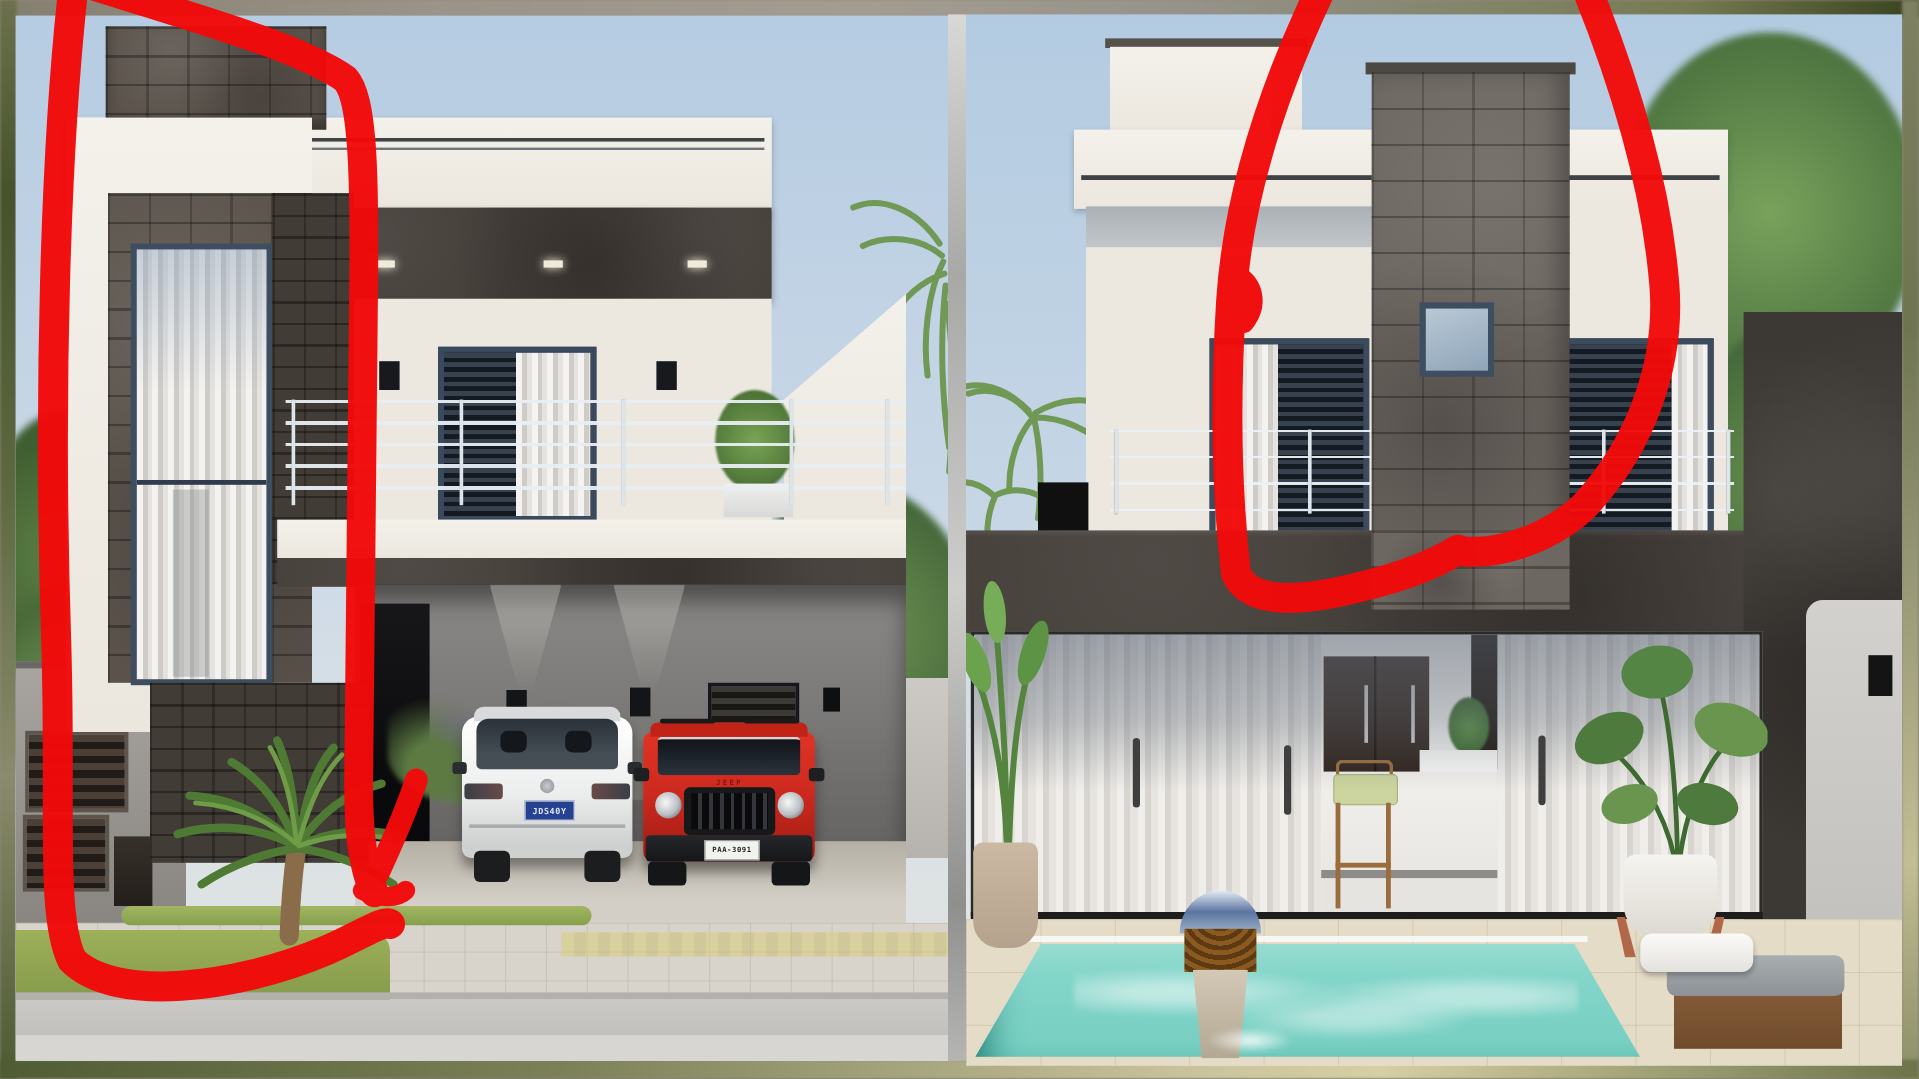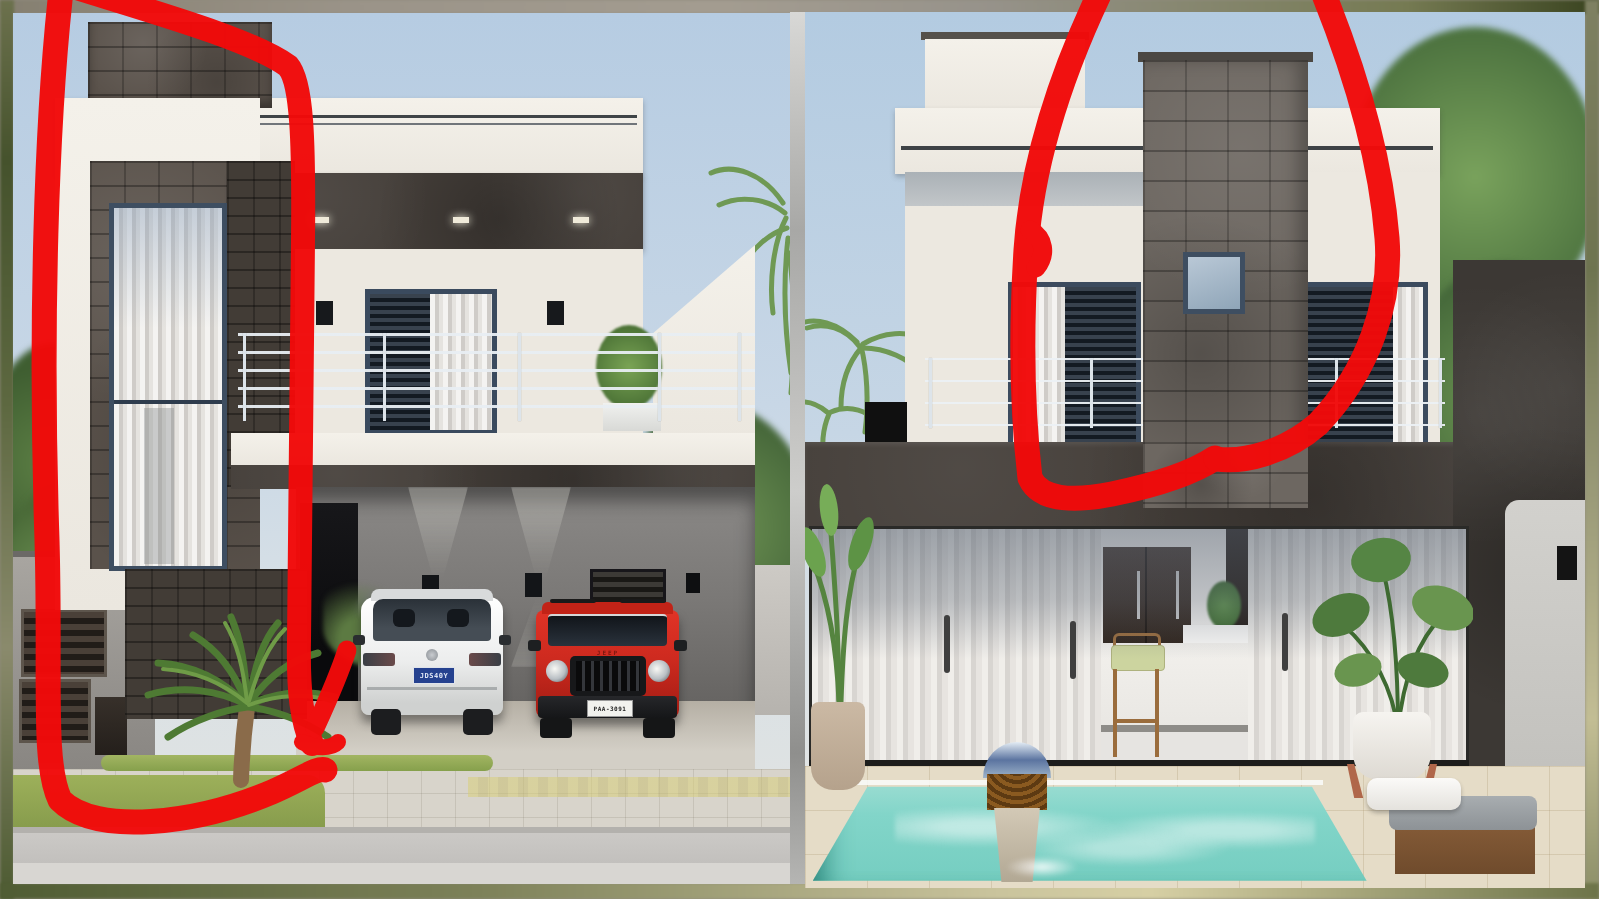--- a/index.html
+++ b/index.html
@@ -179,21 +179,21 @@
         <path d="M124,142 C100,145 70,155 45,172"></path>
       </g>
       <g stroke="#6f9c47" stroke-width="4" fill="none" stroke-linecap="round">
         <path d="M124,138 C100,118 72,106 40,104"></path>
           <path d="M124,136 C120,102 114,78 102,58"></path>
         <path d="M126,136 C136,102 146,80 162,64"></path>
           <path d="M126,140 C152,130 184,128 208,136"></path>
       </g>
     </svg>
 
-    <div class="a" style="left:344px;top:562px;width:150px;height:163px;">
+    <div class="a" style="left:368px;top:562px;width:150px;height:163px;">
       <div class="a" style="left:4px;top:22px;width:142px;height:118px;border-radius:14px 14px 8px 8px;background:linear-gradient(180deg,#ffffff,#eceded 55%,#cfd1d0 90%);box-shadow:0 8px 10px rgba(30,30,30,.45);"></div>
       <div class="a" style="left:14px;top:14px;width:122px;height:12px;border-radius:8px 8px 0 0;background:#d8dadb;"></div>
       <div class="a" style="left:16px;top:24px;width:118px;height:42px;border-radius:10px 10px 4px 4px;background:linear-gradient(180deg,#2a3138,#454d55 70%);">
         <div class="a" style="left:20px;top:10px;width:22px;height:18px;border-radius:6px;background:#14181d;"></div>
         <div class="a" style="left:74px;top:10px;width:22px;height:18px;border-radius:6px;background:#14181d;"></div>
       </div>
       <div class="a" style="left:6px;top:78px;width:32px;height:13px;border-radius:3px;background:linear-gradient(90deg,#3a3f46,#6a4a4a);"></div>
       <div class="a" style="left:112px;top:78px;width:32px;height:13px;border-radius:3px;background:linear-gradient(270deg,#3a3f46,#6a4a4a);"></div>
       <div class="a" style="left:69px;top:74px;width:12px;height:12px;border-radius:50%;background:radial-gradient(circle,#c9ccd0,#888d92);"></div>
       <div class="a plate" style="left:56px;top:92px;width:40px;height:15px;background:#25418f;border:1px solid #dfe3ea;font-size:7px;color:#dfe6f5;">JDS40Y</div>

